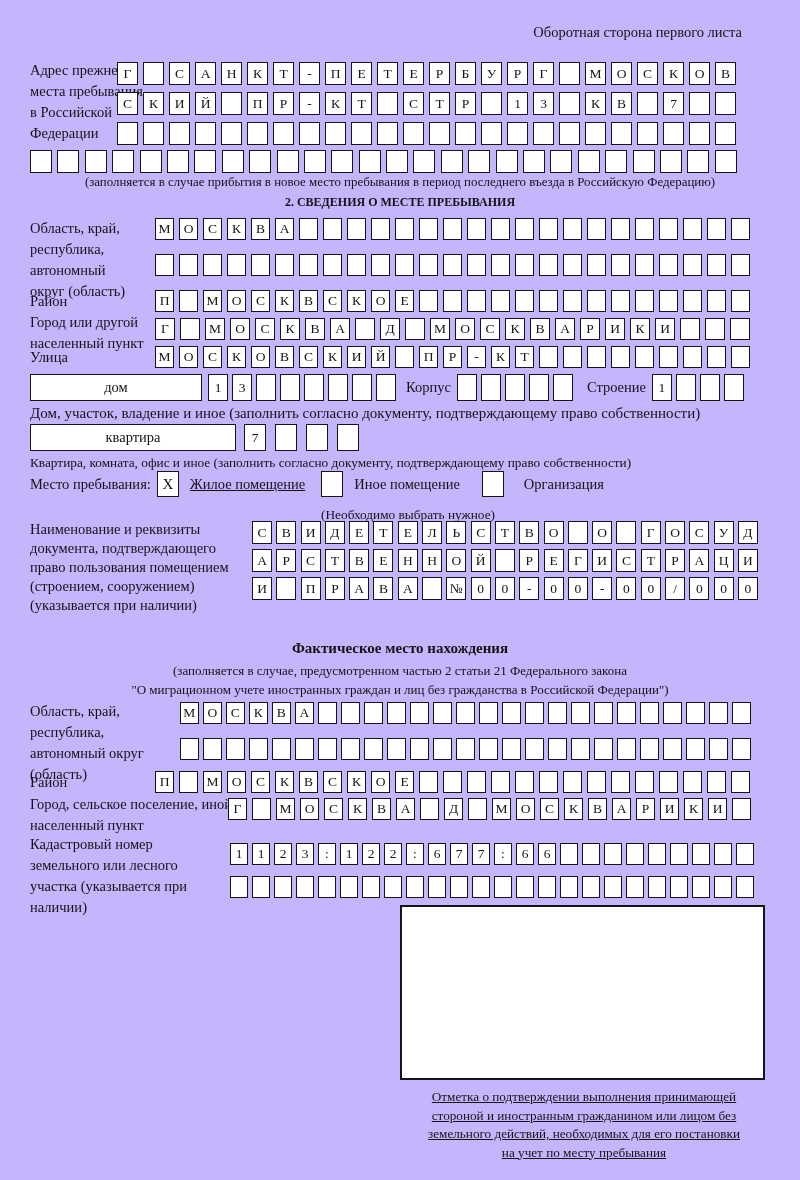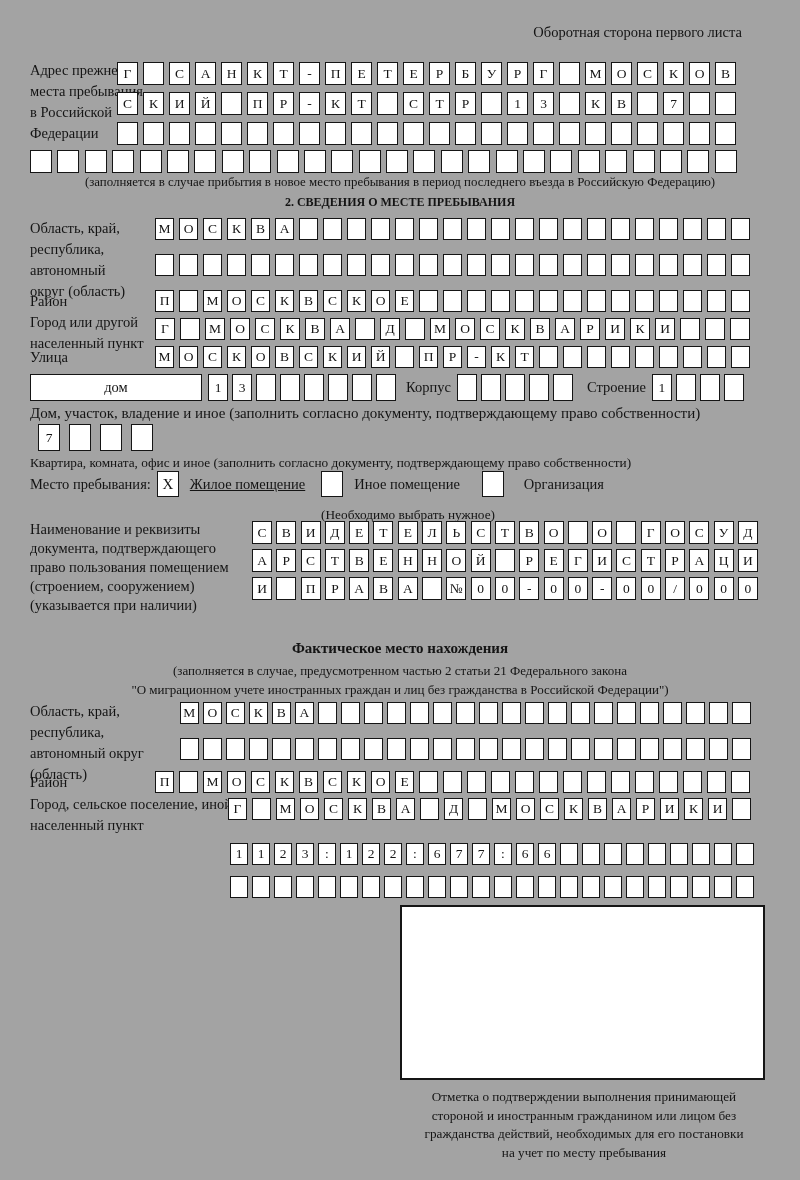--- a/index.html
+++ b/index.html
@@ -1,18 +1,18 @@
 <!DOCTYPE html>
 <html><head>
 <meta charset="utf-8">
 <style>
   * { margin:0; padding:0; box-sizing:border-box; }
   html,body { background:#ffffff; }
   body { width:800px; height:1180px; color:#141414; font-family:"Liberation Serif","DejaVu Serif",serif; }
-  .page { position:relative; width:800px; height:1180px; background:#a3a3a3; overflow:hidden; }
+  .page { position:relative; width:800px; height:1180px; background:#c4b5fd; overflow:hidden; }
   .abs { position:absolute; }
   .lbl { font-size:14.5px; line-height:21px; }
   .lbl2 { font-size:14.5px; line-height:19px; }
   .note { font-size:12.9px; }
   .center { left:0; width:800px; text-align:center; }
   .title { font-weight:bold; font-size:12px;font-family:Liberation Serif, serif; }
   .subtitle { font-weight:bold; font-size:15px; }
   .cells { display:flex; align-items:flex-start; }
   .cell { flex:none; border:1.6px solid #151515; display:inline-flex; align-items:center; justify-content:center;
           font-size:13.5px; line-height:1; background:#fff; }
@@ -26,21 +26,21 @@
   .g-cad   .cell { width:18px;   height:22px; margin-right:4px; }
   .g-house .cell { width:20px;   height:27px; margin-right:4px; }
   .g-apt   .cell { width:22px;   height:27px; margin-right:9px; }
   .widebox { border:1.6px solid #151515; display:flex; align-items:center; justify-content:center;
              font-size:14.5px; background:#fff; flex:none; }
   .chk { width:22px; height:26px; border:1.6px solid #151515; display:inline-flex; align-items:center;
          justify-content:center; font-size:15px; flex:none; background:#fff; }
   .inline-row { display:flex; align-items:center; }
   .inline-row .t { font-size:14.5px; white-space:nowrap; }
   .stamp { border:2px solid #151515; background:#fff; }
-  .stampnote { font-size:13.2px; line-height:18.5px; text-align:center; }
+  .stampnote { font-size:13.2px; line-height:18.5px; text-align:center;text-decoration:underline; }
 </style>
 </head>
 <body>
 
 <div class="page">
 
   <div class="abs lbl" style="top:22px; right:58px;">Оборотная сторона первого листа</div>
 
   <div class="abs lbl" style="left:30px; top:60px; width:120px;">Адрес прежнего места пребывания в Российской Федерации</div>
   <div class="abs cells g-addr" style="left:117px; top:62px;">
@@ -319,20 +319,21 @@
     <div class="cells g-house">
         <span class="cell">1</span>
         <span class="cell"></span>
         <span class="cell"></span>
         <span class="cell"></span>
       </div>
   </div>
   <div class="abs" style="left:30px; top:405px; font-size:15px;">Дом, участок, владение и иное (заполнить согласно документу, подтверждающему право собственности)</div>
 
   <div class="abs inline-row" style="left:30px; top:424px; height:27px;">
+    <div class="widebox" style="width:206px; height:27px;">квартира</div>
     <div class="cells g-apt" style="margin-left:8px;">
         <span class="cell">7</span>
         <span class="cell"></span>
         <span class="cell"></span>
         <span class="cell"></span>
       </div>
   </div>
   <div class="abs" style="left:30px; top:455px; font-size:13.3px;">Квартира, комната, офис и иное (заполнить согласно документу, подтверждающему право собственности)</div>
 
   <div class="abs inline-row" style="left:30px; top:471px; height:26px;">
@@ -525,20 +526,21 @@
       <span class="cell">К</span>
       <span class="cell">В</span>
       <span class="cell">А</span>
       <span class="cell">Р</span>
       <span class="cell">И</span>
       <span class="cell">К</span>
       <span class="cell">И</span>
       <span class="cell"></span>
     </div>
 
+  <div class="abs lbl" style="left:30px; top:834px; width:195px;">Кадастровый номер земельного или лесного участка (указывается при наличии)</div>
   <div class="abs cells g-cad" style="left:230px; top:843px;">
       <span class="cell">1</span>
       <span class="cell">1</span>
       <span class="cell">2</span>
       <span class="cell">3</span>
       <span class="cell">:</span>
       <span class="cell">1</span>
       <span class="cell">2</span>
       <span class="cell">2</span>
       <span class="cell">:</span>
@@ -582,17 +584,17 @@
       <span class="cell"></span>
       <span class="cell"></span>
       <span class="cell"></span>
       <span class="cell"></span>
     </div>
 
   <div class="abs stamp" style="left:400px; top:905px; width:365px; height:175px;"></div>
   <div class="abs stampnote" style="left:398px; top:1088px; width:372px;">
     <div>Отметка о подтверждении выполнения принимающей</div>
     <div>стороной и иностранным гражданином или лицом без</div>
-    <div>гражданства действий, необходимых для его постановки</div>
+    <div>земельного действий, необходимых для его постановки</div>
     <div>на учет по месту пребывания</div>
   </div>
 
 </div>
 
 </body></html>

